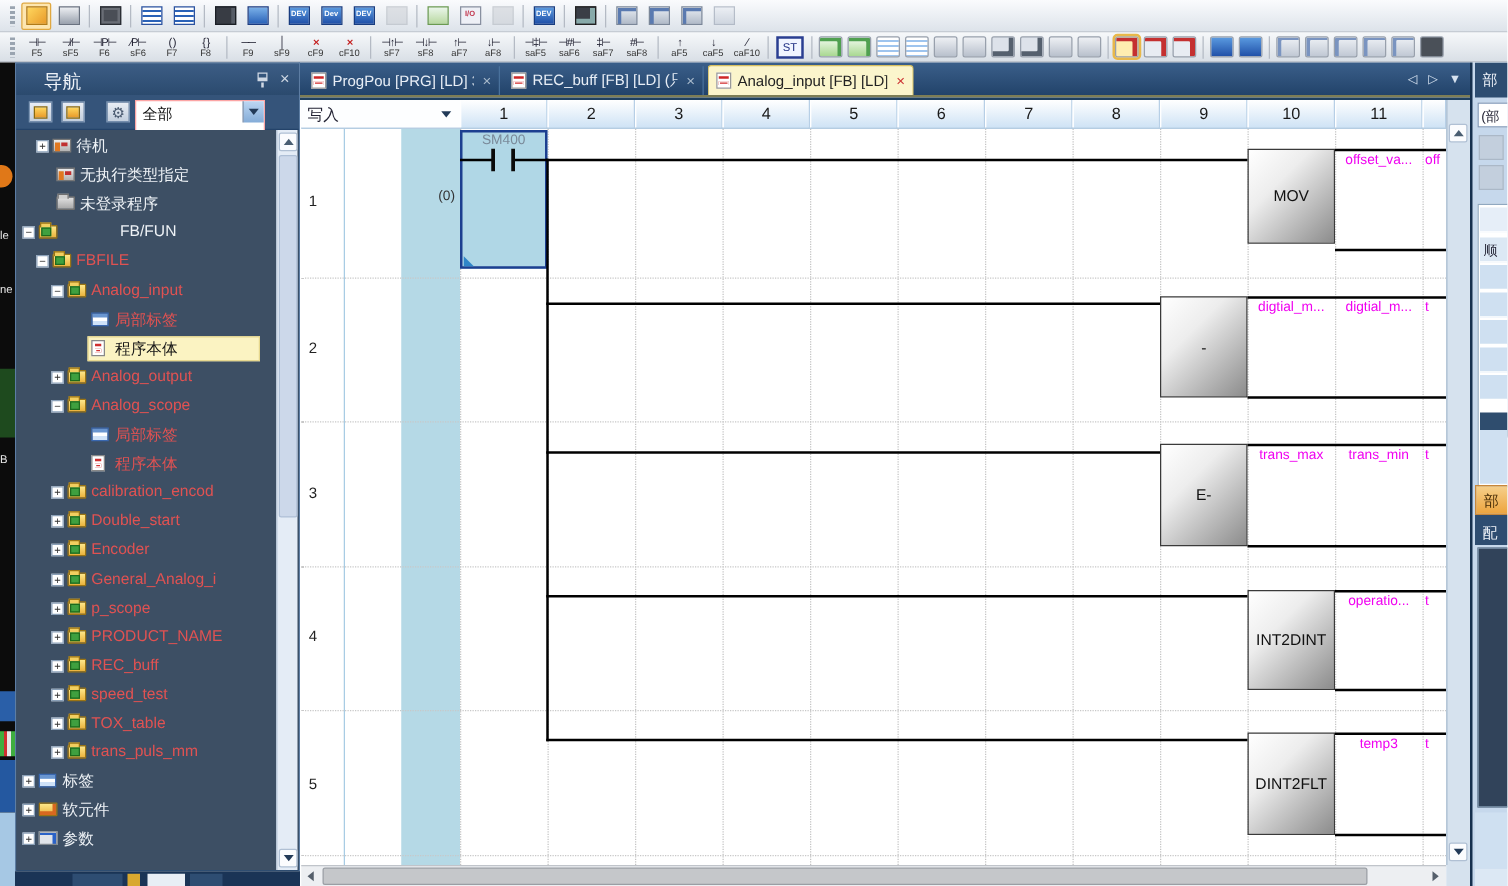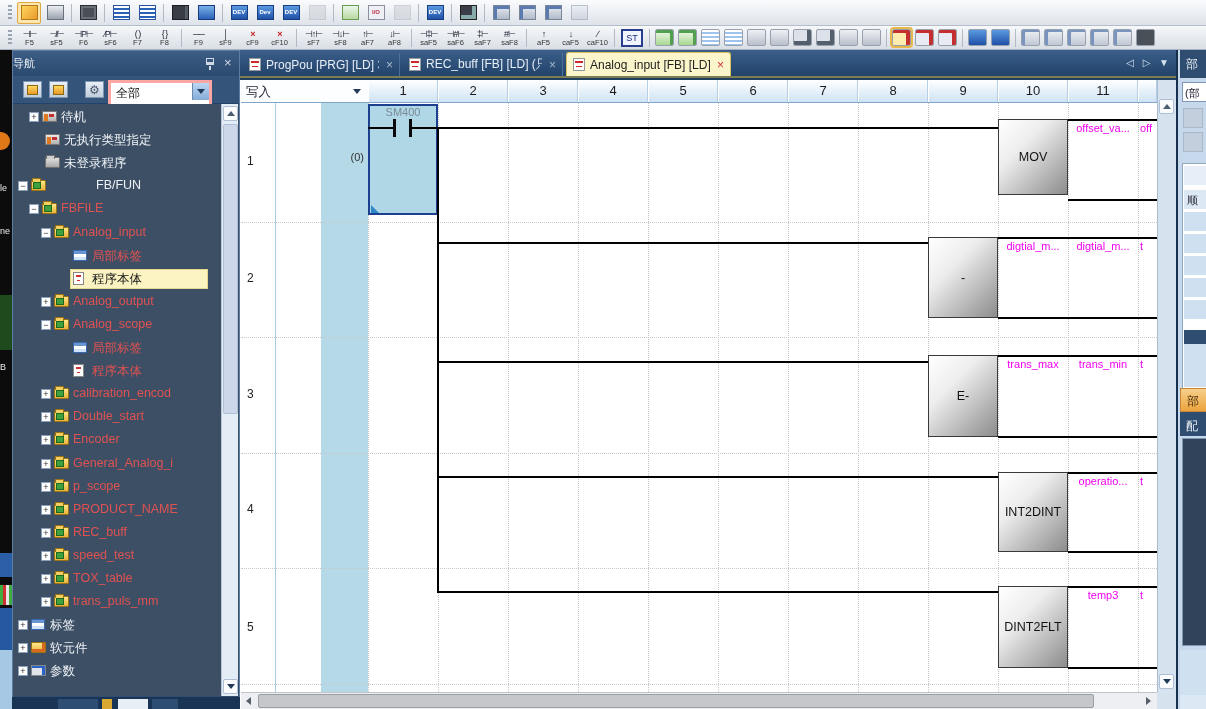--- a/index.html
+++ b/index.html
@@ -45,29 +45,29 @@
   .s2-pane{background:linear-gradient(#eef1f5,#c0c8d4);box-shadow:inset 3px 2px 0 #7a94c0}
   .s2-darkic{background:#4a5058}
 
   
   #edge{position:absolute;left:0;top:50px;width:12px;height:659px;background:#0c0c0c;overflow:hidden}
   .frag{position:absolute;left:0;width:12px;color:#e8e8e8;font-size:9px}
 
   
   #nav{position:absolute;left:12px;top:50px;width:228px;height:647px;background:#2e4d71;border:1px solid #5d7da3;border-bottom:none}
   #nav-title{position:absolute;left:0;top:0;width:100%;height:25px;background:linear-gradient(#3c5d85,#2b4a6e)}
-  #nav-title .txt{position:absolute;left:0;top:5px;font-size:11px;color:#eef2f8}
+  #nav-title .txt{position:absolute;left:22px;top:5px;font-size:15px;color:#eef2f8}
   .pin{position:absolute;top:7px;width:8px;height:7px;border:1px solid #cfd8e4;border-bottom:3px solid #cfd8e4}
   .pin::after{content:"";position:absolute;left:2px;top:7px;width:2px;height:4px;background:#cfd8e4}
   #nav-close{position:absolute;top:4px;font-size:13px;color:#cfd8e4;line-height:16px}
   #nav-tools{position:absolute;left:0;top:25px;width:100%;height:28px;background:#35547a;border-bottom:1px solid #24436a}
   .ntool{position:absolute;top:5px;width:19px;height:17px;border:1px solid #7e96b4;background:linear-gradient(#e9eef5,#c2cedd);display:flex;align-items:center;justify-content:center}
   .ntool .mini{width:11px;height:10px;background:linear-gradient(#ffd75e,#e89a2a);border:1px solid #8a6a10}
   .ntool .gearg{font-size:12px;color:#4a5a70;line-height:12px}
-  #nav-filter{position:absolute;left:95px;top:4px;width:104px;height:34px;background:#fff;border:3px solid #fca5a5;font-size:12px;color:#111;padding:2px 0 0 5px}
+  #nav-filter{position:absolute;left:95px;top:4px;width:104px;height:34px;background:#fff;border:1px solid #fca5a5;font-size:12px;color:#111;padding:2px 0 0 5px}
   #nav-filter .arrow{position:absolute;right:0;top:0;width:17px;height:17px;background:linear-gradient(#bcd6f2,#84acd8);border-left:1px solid #7088a8;display:flex;align-items:center;justify-content:center}
   .tri-dn{width:0;height:0;border-left:4px solid transparent;border-right:4px solid transparent;border-top:5px solid #223a58}
   .tri-up{width:0;height:0;border-left:4px solid transparent;border-right:4px solid transparent;border-bottom:5px solid #4a5e72}
   .tri-l{width:0;height:0;border-top:4px solid transparent;border-bottom:4px solid transparent;border-right:5px solid #555f6b}
   .tri-r{width:0;height:0;border-top:4px solid transparent;border-bottom:4px solid transparent;border-left:5px solid #555f6b}
   #tree{position:absolute;left:0;top:53px;width:226px;height:592px;background:#3d4f64;overflow:hidden}
   .trow{position:absolute;left:0;width:100%;height:21px}
   .exp{position:absolute;top:5px;width:10px;height:10px;background:#fff;border:1px solid #8aa0b8;color:#333;font-size:9px;line-height:8px;text-align:center}
   .tlabel{position:absolute;top:2px;font-size:12.5px;white-space:nowrap}
   .c-white{color:#eef2f6}.c-red{color:#e05252}

